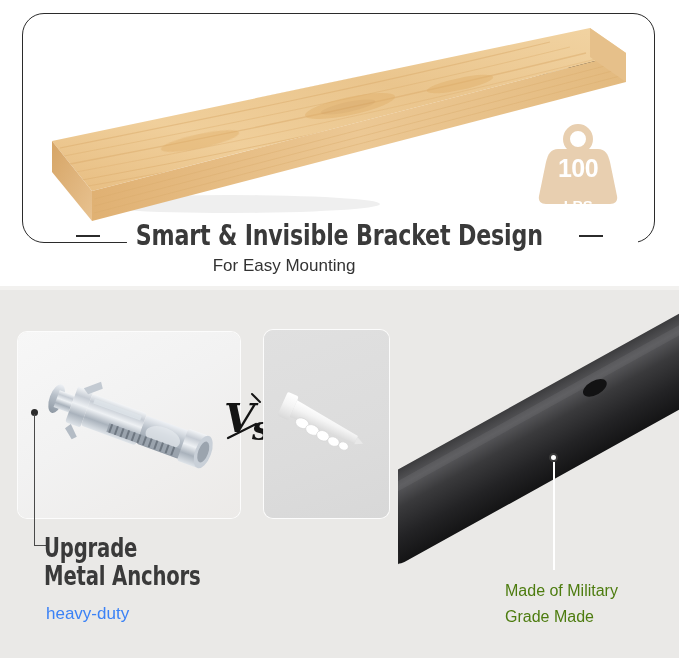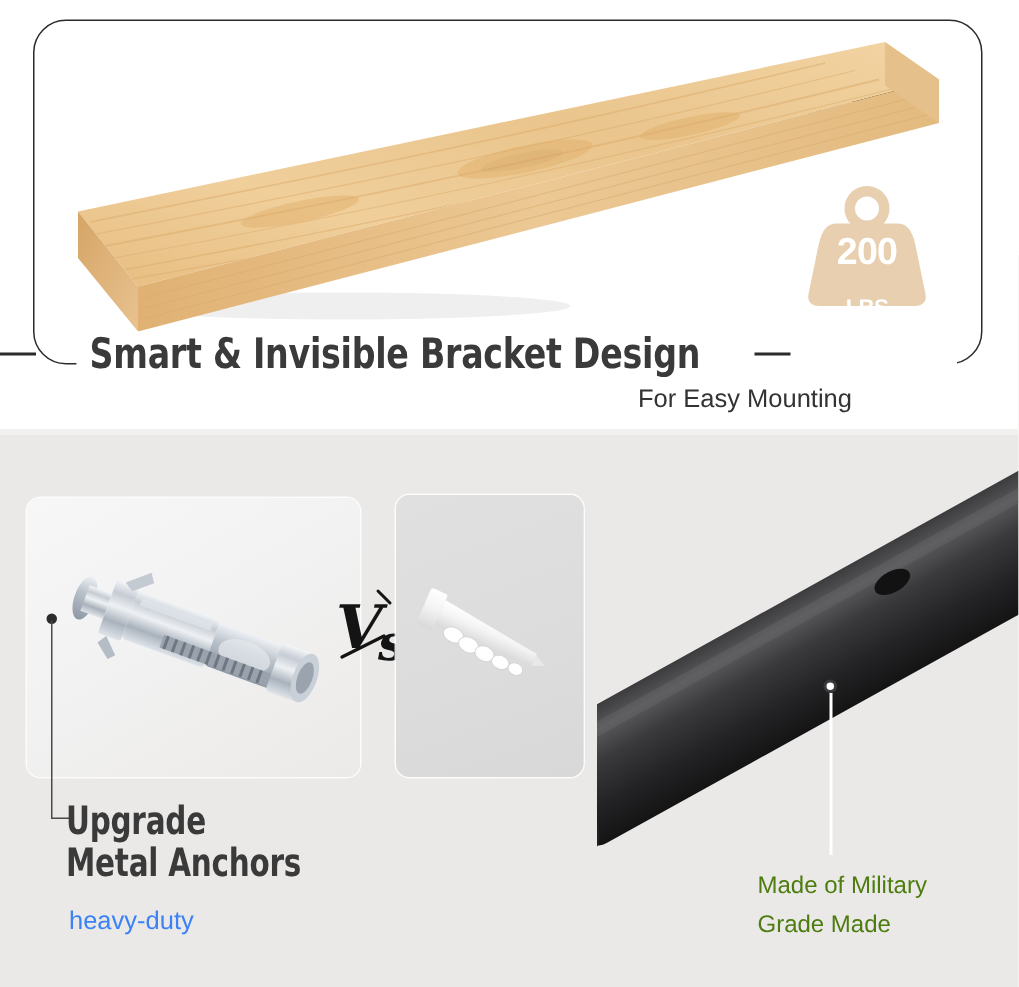--- a/index.html
+++ b/index.html
@@ -43,35 +43,35 @@
   .weight-num, .weight-unit{
     position:absolute;width:100%;text-align:center;color:#ffffff;
     font-weight:bold;letter-spacing:-0.5px;
   }
   .weight-num{top:34px;font-size:25px;line-height:25px;}
   .weight-unit{top:73px;font-size:15px;line-height:21px;}
 
   
   .headline-row{
     position:absolute;left:0;top:216px;width:679px;height:40px;
-    display:flex;align-items:center;
+    display:flex;align-items:center;justify-content:center;
   }
   .headline{
     font-family:"DejaVu Sans Condensed","Liberation Sans Narrow","Liberation Sans",sans-serif;
     font-weight:bold;font-size:28px;line-height:30px;color:#3a3a3a;
     white-space:nowrap;
     transform:scaleX(0.88);
     padding:0 10px;background:#ffffff;
     letter-spacing:-0.2px;
   }
   .rule{height:1.6px;background:#2b2b2b;flex:0 0 auto;}
   .rule-left{width:24px;margin-right:-2px;}
   .rule-right{width:24px;margin-left:-2px;}
   .subhead{
-    position:absolute;left:0;top:256px;width:568px;text-align:right;
+    position:absolute;left:0;top:256px;width:568px;text-align:center;
     font-size:17px;color:#333333;
   }
 
   
   .split{
     position:absolute;left:0;top:286px;width:679px;height:4px;
     background:#f2f1ef;
   }
 
   
@@ -207,21 +207,21 @@
 
         <polygon points="560,22 596,47 596,76 560,51" fill="#e6c08a"></polygon>
       </svg>
     </div>
 
     <div class="weight-badge">
       <svg viewBox="0 0 90 90" width="90" height="90">
         <circle cx="45" cy="17" r="11.5" fill="none" stroke="#e8cfb0" stroke-width="7"></circle>
         <path d="M25,27 H65 C72,27 75,32 77,40 L84,74 C85,79 82,82 77,82 H13 C8,82 5,79 6,74 L13,40 C15,32 18,27 25,27 Z" fill="#e8cfb0"></path>
       </svg>
-      <div class="weight-num">200</div>
+      <div class="weight-num">100</div>
       <div class="weight-unit">LBS</div>
     </div>
 
     <div class="frame-gap"></div>
     <div class="headline-row">
       <div class="rule rule-left"></div>
       <div class="headline">Smart &amp; Invisible Bracket Design</div>
       <div class="rule rule-right"></div>
     </div>
     <div class="subhead">For Easy Mounting</div>

